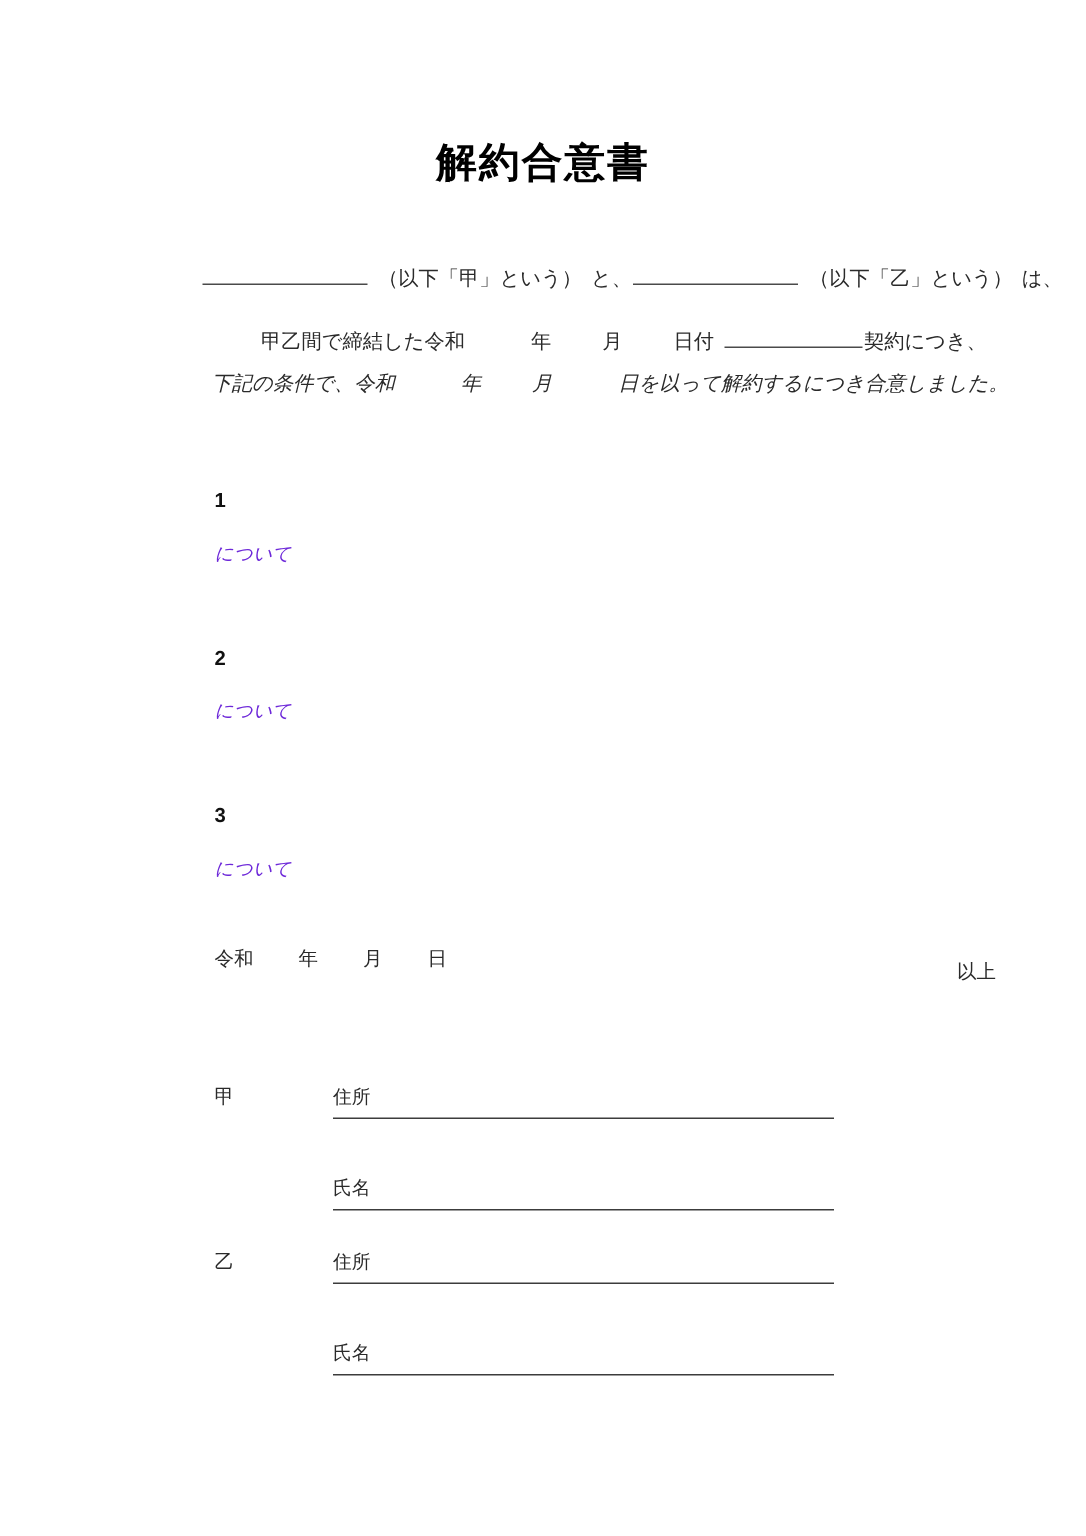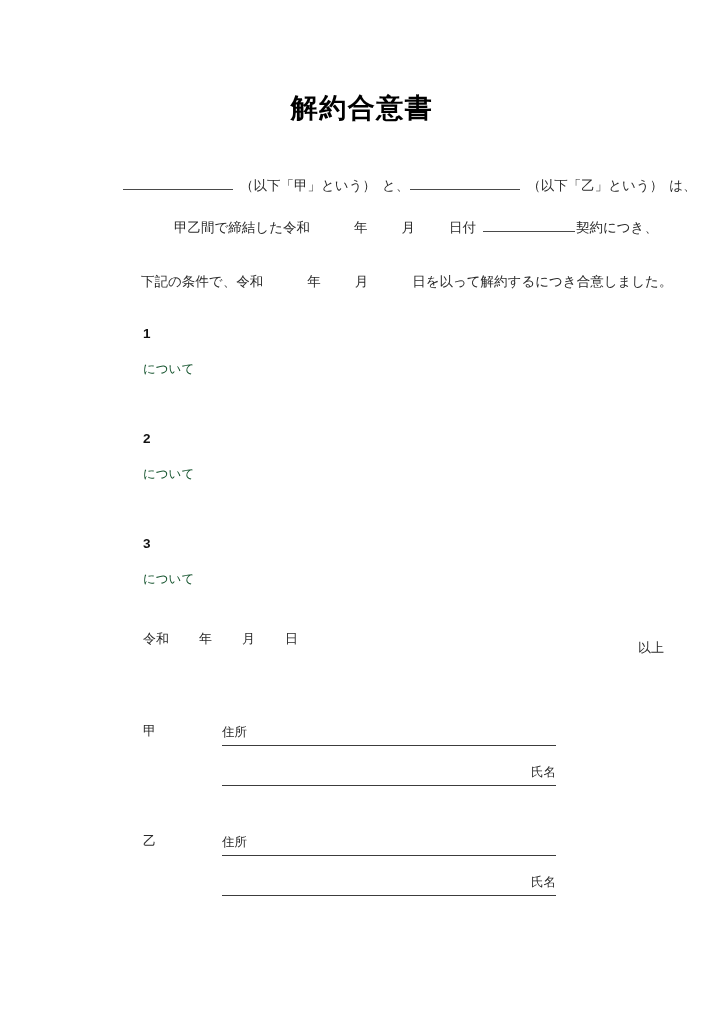--- a/index.html
+++ b/index.html
@@ -46,23 +46,23 @@
     left: 118px;
     top: 176px;
     width: 500px;
   }
   .intro-line {
     font-size: 13.5px;
     color: #2a2a2a;
     white-space: nowrap;
     line-height: 1;
   }
-  .intro-line.l1 { position: absolute; left: 4px;  top: 0px; }
+  .intro-line.l1 { position: absolute; left: 16px;  top: 0px; }
   .intro-line.l2 { position: absolute; left: 23px; top: 42px; padding-left: 33px; }
-  .intro-line.l3 { position: absolute; left: 23px; top: 99px; }
+  .intro-line.l3 { position: absolute; left: 23px; top: 73px; font-style: italic; }
 
   
   .blank {
     display: inline-block;
     border-bottom: 1px solid #4a4a4a;
     vertical-align: baseline;
     height: 0.95em;
     margin: 0 1px;
   }
   .blank.w-name   { width: 110px; }
@@ -85,23 +85,24 @@
   }
   .item-number {
     font-size: 13.5px;
     font-weight: bold;
     color: #111111;
     line-height: 1;
     height: 15px;
   }
   .item-suffix {
     font-size: 12.5px;
-    color: #14532d;
+    color: #6d28d9;
     line-height: 1;
     margin-top: 21px;
+    font-style: italic;
   }
 
   
   .closing-mark {
     position: absolute;
     left: 0;
     top: 641px;
     width: 724px;
     padding-right: 60px;
     box-sizing: border-box;
@@ -141,21 +142,21 @@
   }
 
   .sig-field {
     position: absolute;
     left: 79px;
     width: 334px;
     border-bottom: 1.6px solid #3c3c3c;
     padding-bottom: 5px;
   }
   .sig-field.f-address { top: 0px;  }
-  .sig-field.f-name    { top: 40px; text-align: right; }
+  .sig-field.f-name    { top: 61px; }
 
   .sig-field-label {
     font-size: 12.5px;
     color: #2a2a2a;
     line-height: 1;
     margin-top: 38px;
   }
 </style>
 </head>
 <body>

